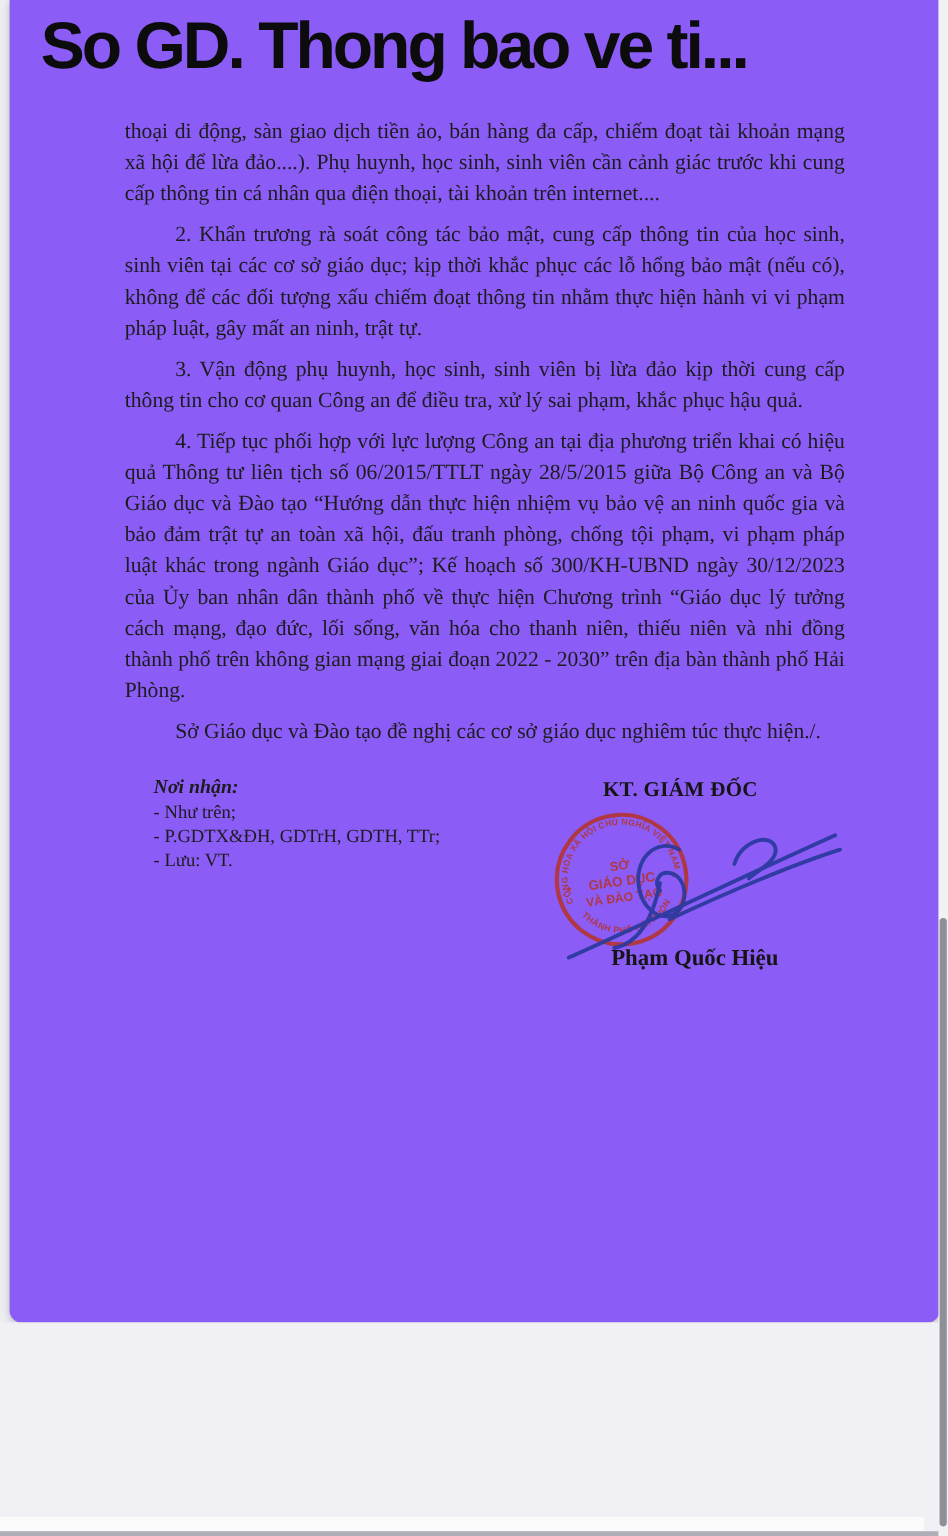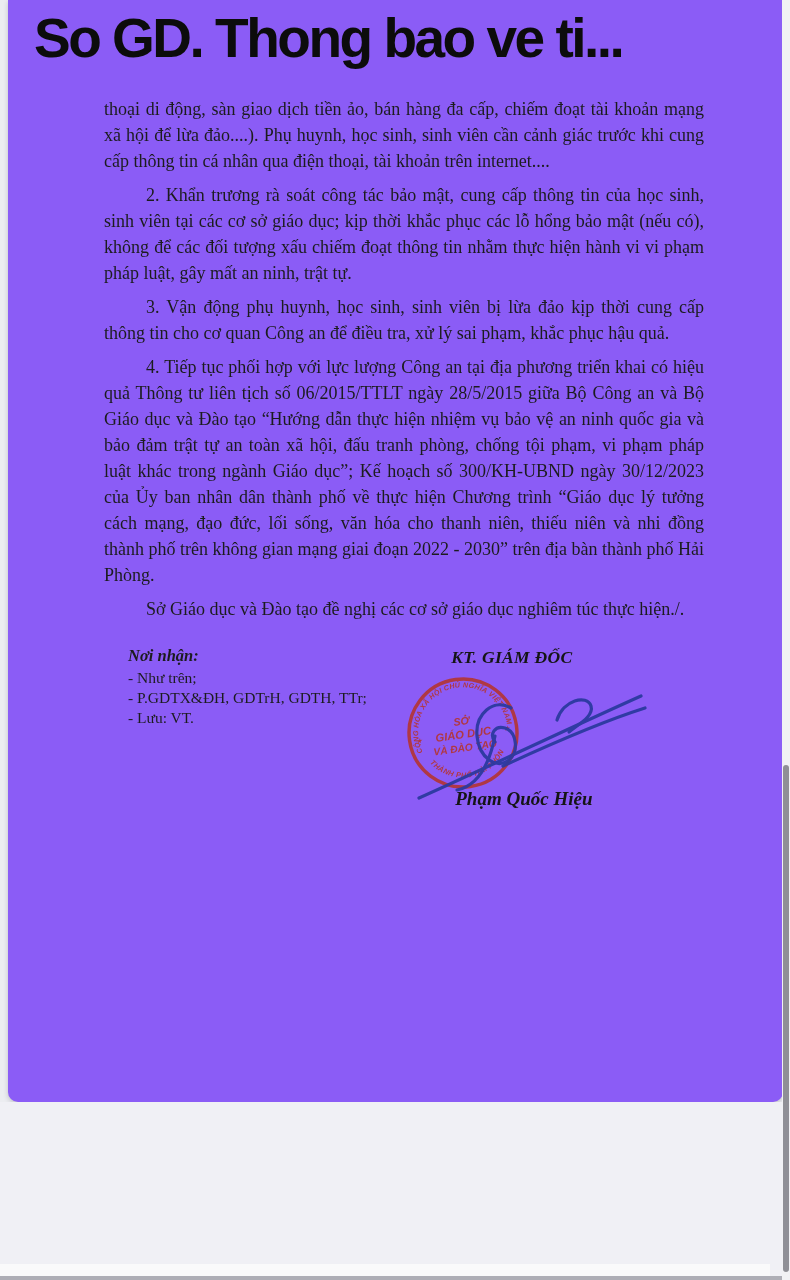--- a/index.html
+++ b/index.html
@@ -37,35 +37,34 @@
     font-size: 18px;
     line-height: 26px;
     text-align: justify;
     color: #1c1c1e;
   }
   .doc-body p { margin: 0 0 8px 0; text-indent: 42px; }
   .doc-body p.p-first { text-indent: 0; }
 
   .doc-footer {
     display: flex;
-    justify-content: flex-start;
+    justify-content: space-between;
     margin-top: 24px;
   }
 
   .recipients { margin-left: 24px; font-size: 15.5px; line-height: 20px; text-align: left; }
   .recipients .r-header { font-weight: 700; font-style: italic; font-size: 16.5px; margin-bottom: 2px; }
 
   .sign-col {
     position: relative;
     width: 290px;
     height: 176px;
     margin-right: -8px;
     text-align: center;
     flex-shrink: 0;
-    font-style: italic;
   }
   .sign-title { font-weight: 700; font-size: 17.5px; line-height: 22px; letter-spacing: 0.3px; color: #151515; }
   .signer-name {
     position: absolute; top: 140px; left: 12px; width: 100%;
     font-weight: 700; font-size: 19px; color: #151515;
   }
   .stamp-svg { position: absolute; left: 39px; top: 30px; width: 114px; height: 114px; }
   .sig-svg { position: absolute; left: 48px; top: 28px; width: 234px; height: 130px; }
 
   .bottom-area {

